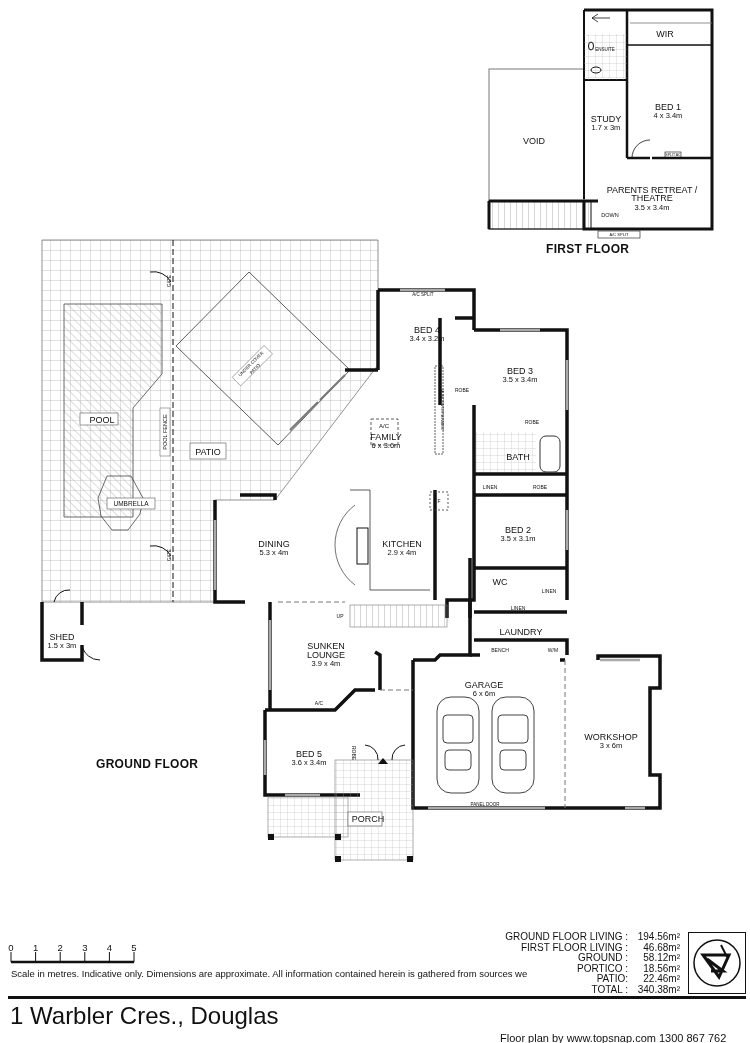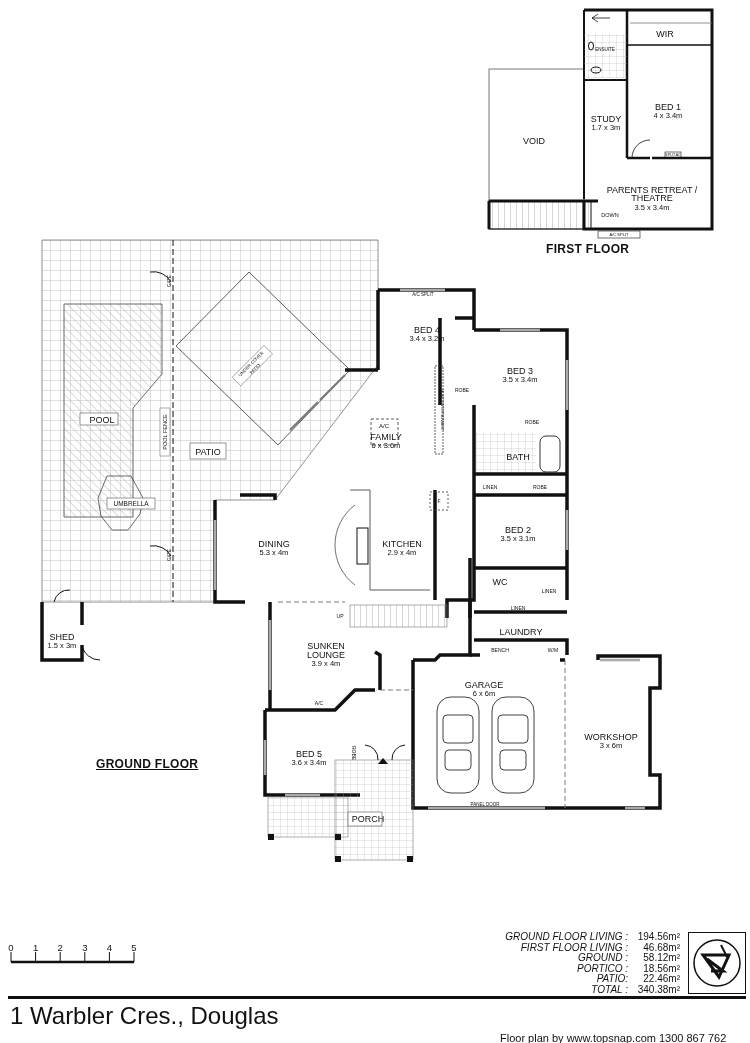--- a/index.html
+++ b/index.html
@@ -5,21 +5,21 @@
   html,body{margin:0;padding:0;background:#fff;}
   body{width:750px;height:1043px;position:relative;overflow:hidden;font-family:"Liberation Sans",sans-serif;color:#111;}
   svg{position:absolute;left:0;top:0;}
   .lbl{font-family:"Liberation Sans",sans-serif;fill:#111;}
   .room{font-size:9px;text-anchor:middle;}
   .dim{font-size:7.5px;text-anchor:middle;}
   .floor-title{position:absolute;font-weight:bold;font-size:12px;letter-spacing:0.3px;}
   .disclaimer{position:absolute;left:11px;top:966px;font-size:9.5px;line-height:15px;width:530px;}
   .areas{position:absolute;left:480px;top:932px;font-size:10px;line-height:10.6px;text-align:right;width:200px;}
   .areas .row{display:flex;justify-content:flex-end;}
-  .areas .k{text-align:right;font-style:italic;}
+  .areas .k{text-align:right;}
   .areas .v{width:52px;text-align:right;}
   .rule{position:absolute;left:8px;top:996px;width:738px;height:3px;background:#111;}
   .address{position:absolute;left:10px;top:1002px;font-size:24px;}
   .credit{position:absolute;left:500px;top:1032px;font-size:11px;}
   .logo{position:absolute;left:688px;top:932px;width:56px;height:60px;border:1.5px solid #111;}
 </style>
 </head>
 <body>
 
 <svg width="750" height="1043" viewBox="0 0 750 1043">
@@ -242,23 +242,24 @@
     <text class="lbl" x="11" y="951" font-size="9.5" text-anchor="middle">0</text>
     <text class="lbl" x="35.6" y="951" font-size="9.5" text-anchor="middle">1</text>
     <text class="lbl" x="60.2" y="951" font-size="9.5" text-anchor="middle">2</text>
     <text class="lbl" x="84.8" y="951" font-size="9.5" text-anchor="middle">3</text>
     <text class="lbl" x="109.4" y="951" font-size="9.5" text-anchor="middle">4</text>
     <text class="lbl" x="134" y="951" font-size="9.5" text-anchor="middle">5</text>
   </g>
 </svg>
 
 <div class="floor-title" style="left:546px;top:242px;">FIRST FLOOR</div>
-<div class="floor-title" style="left:96px;top:757px;text-decoration:underline;">GROUND FLOOR</div>
+<div class="floor-title" style="left:96px;top:757px;">GROUND FLOOR</div>
 
 <div class="disclaimer">
+  <div>Scale in metres. Indicative only. Dimensions  are approximate. All information contained herein is gathered from sources we</div>
 </div>
 
 <div class="areas">
   <div class="row">
       <span class="k">GROUND FLOOR LIVING :</span>
       <span class="v">194.56m²</span>
     </div>
   <div class="row">
       <span class="k">FIRST FLOOR LIVING :</span>
       <span class="v">46.68m²</span>

